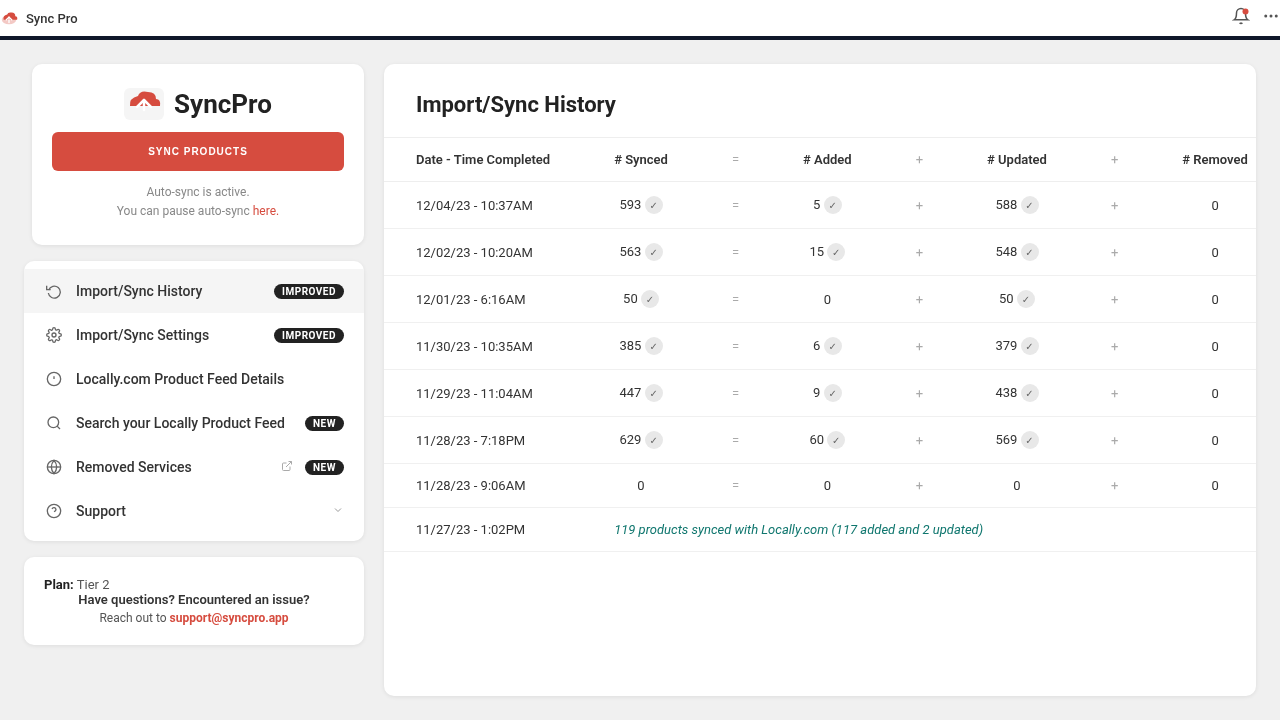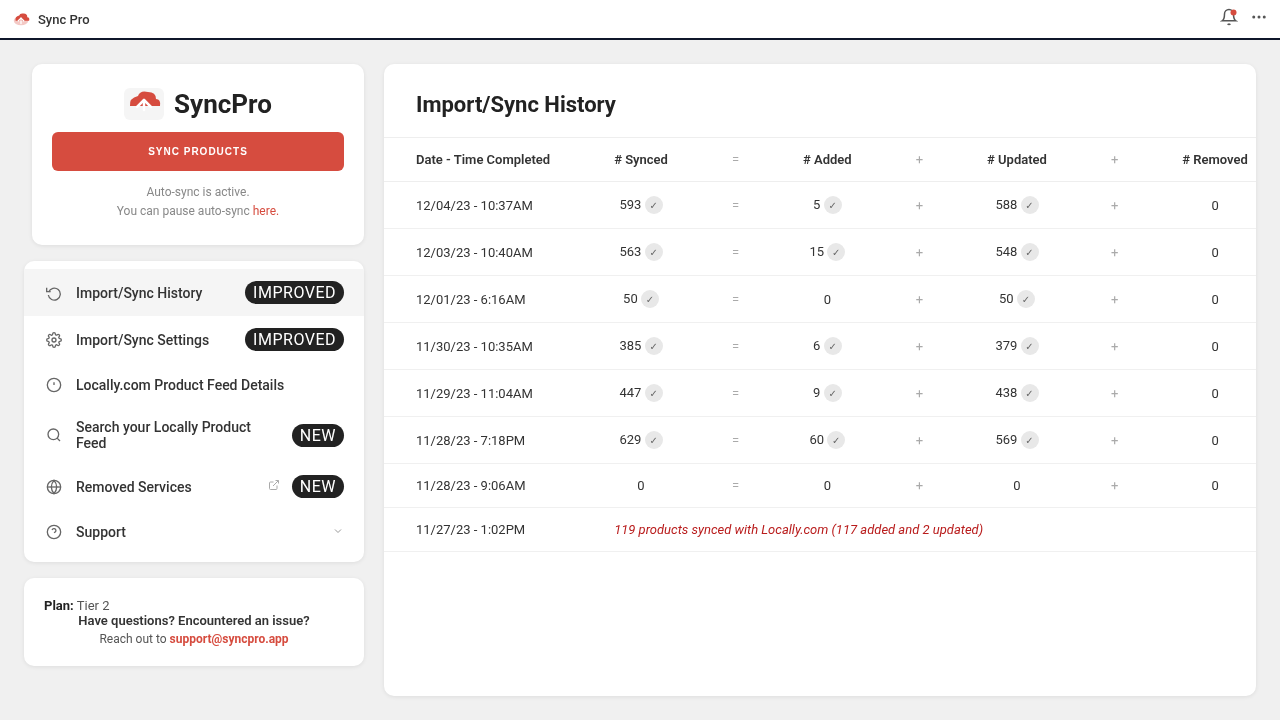--- a/index.html
+++ b/index.html
@@ -10,22 +10,22 @@
       width: 1280px;
     }
 
     
     .topbar {
       background: #fff;
       height: 40px;
       display: flex;
       align-items: center;
       justify-content: space-between;
-      padding: 0 12px;
-      border-bottom: 2px solid #0f172a;
+      padding: 0 0;
+      border-bottom: 4px solid #0f172a;
     }
     .topbar-left {
       display: flex;
       align-items: center;
       gap: 8px;
     }
     .topbar-logo-icon {
       width: 18px;
       height: 18px;
     }
@@ -153,22 +153,22 @@
     .nav-label {
       font-size: 14px;
       color: #333;
       font-weight: 500;
       flex: 1;
     }
 
     .badge {
       background: #222;
       color: #fff;
-      font-size: 16px;
-      font-weight: 400;
+      font-size: 10px;
+      font-weight: 700;
       padding: 2px 8px;
       border-radius: 12px;
       letter-spacing: 0.5px;
     }
 
     .nav-chevron {
       color: #999;
       font-size: 12px;
     }
 
@@ -436,21 +436,21 @@
               <td>12/04/23 - 10:37AM</td>
               <td class="center">593 <span style="display:inline-flex;align-items:center;justify-content:center;width:18px;height:18px;border-radius:50%;background:#e8e8e8;color:#666;font-size:10px;">✓</span></td>
               <td class="center" style="color: rgb(170, 170, 170); padding: 14px 4px;">=</td>
               <td class="center">5 <span style="display:inline-flex;align-items:center;justify-content:center;width:18px;height:18px;border-radius:50%;background:#e8e8e8;color:#666;font-size:10px;">✓</span></td>
               <td class="center" style="color: rgb(170, 170, 170); padding: 14px 4px;">+</td>
               <td class="center">588 <span style="display:inline-flex;align-items:center;justify-content:center;width:18px;height:18px;border-radius:50%;background:#e8e8e8;color:#666;font-size:10px;">✓</span></td>
               <td class="center" style="color: rgb(170, 170, 170); padding: 14px 4px;">+</td>
               <td class="center">0</td>
             </tr>
             <tr>
-              <td>12/03/23 - 10:40AM</td>
+              <td>12/02/23 - 10:20AM</td>
               <td class="center">563 <span style="display:inline-flex;align-items:center;justify-content:center;width:18px;height:18px;border-radius:50%;background:#e8e8e8;color:#666;font-size:10px;">✓</span></td>
               <td class="center" style="color: rgb(170, 170, 170); padding: 14px 4px;">=</td>
               <td class="center">15 <span style="display:inline-flex;align-items:center;justify-content:center;width:18px;height:18px;border-radius:50%;background:#e8e8e8;color:#666;font-size:10px;">✓</span></td>
               <td class="center" style="color: rgb(170, 170, 170); padding: 14px 4px;">+</td>
               <td class="center">548 <span style="display:inline-flex;align-items:center;justify-content:center;width:18px;height:18px;border-radius:50%;background:#e8e8e8;color:#666;font-size:10px;">✓</span></td>
               <td class="center" style="color: rgb(170, 170, 170); padding: 14px 4px;">+</td>
               <td class="center">0</td>
             </tr>
             <tr>
               <td>12/01/23 - 6:16AM</td>
@@ -497,20 +497,20 @@
               <td class="center">0</td>
               <td class="center" style="color: rgb(170, 170, 170); padding: 14px 4px;">=</td>
               <td class="center">0</td>
               <td class="center" style="color: rgb(170, 170, 170); padding: 14px 4px;">+</td>
               <td class="center">0</td>
               <td class="center" style="color: rgb(170, 170, 170); padding: 14px 4px;">+</td>
               <td class="center">0</td>
             </tr>
             <tr>
               <td>11/27/23 - 1:02PM</td>
-              <td colspan="7" style="color: #b91c1c; font-style: italic;">119 products synced with Locally.com (117 added and 2 updated)</td>
+              <td colspan="7" style="color: #0f766e; font-style: italic;">119 products synced with Locally.com (117 added and 2 updated)</td>
             </tr>
           </tbody>
       </table>
     </div>
   </div>
 
 </div>
 
 </body></html>

